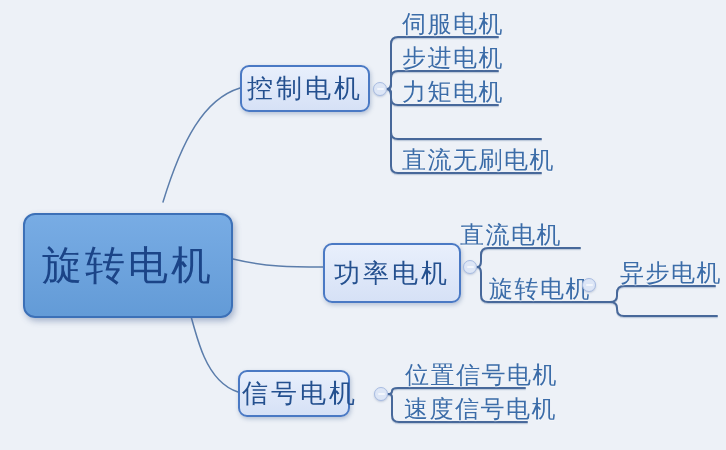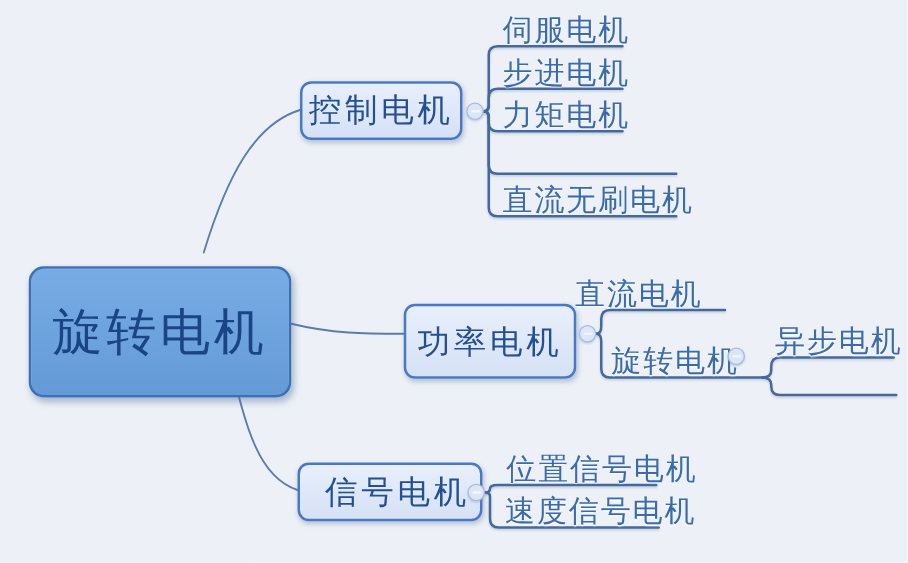--- a/index.html
+++ b/index.html
@@ -77,21 +77,21 @@
 
       <path class="branchline" d="M 388 394 Q 392 394 392 391 Q 392 388 398 388 L 525 388"></path>
       <path class="branchline" d="M 388 394 Q 392 394 392 397 L 392 415 Q 392 422 399 422 L 527 422"></path>
     </g>
   </svg>
 
   <div class="node root-node" style="left:23px;top:213px;width:210px;height:105px;font-family:Liberation Serif, serif;">旋转电机</div>
 
   <div class="node branch-node" style="left:240px;top:65px;width:130px;height:47px;">控制电机</div>
   <div class="node branch-node" style="left:323px;top:243px;width:138px;height:60px;">功率电机</div>
-  <div class="node branch-node" style="left:238px;top:370px;width:148px;height:47px;padding-left:12px;">信号电机</div>
+  <div class="node branch-node" style="left:238px;top:370px;width:112px;height:47px;padding-left:12px;">信号电机</div>
 
   <div class="node leaf-node" style="left:402px;top:13px;">伺服电机</div>
   <div class="node leaf-node" style="left:402px;top:47px;">步进电机</div>
   <div class="node leaf-node" style="left:402px;top:81px;">力矩电机</div>
   <div class="node leaf-node" style="left:402px;top:149px;">直流无刷电机</div>
 
   <div class="node leaf-node" style="left:460px;top:224px;">直流电机</div>
   <div class="node leaf-node" style="left:489px;top:278px;">旋转电机</div>
   <div class="node leaf-node" style="left:620px;top:262px;">异步电机</div>
 

